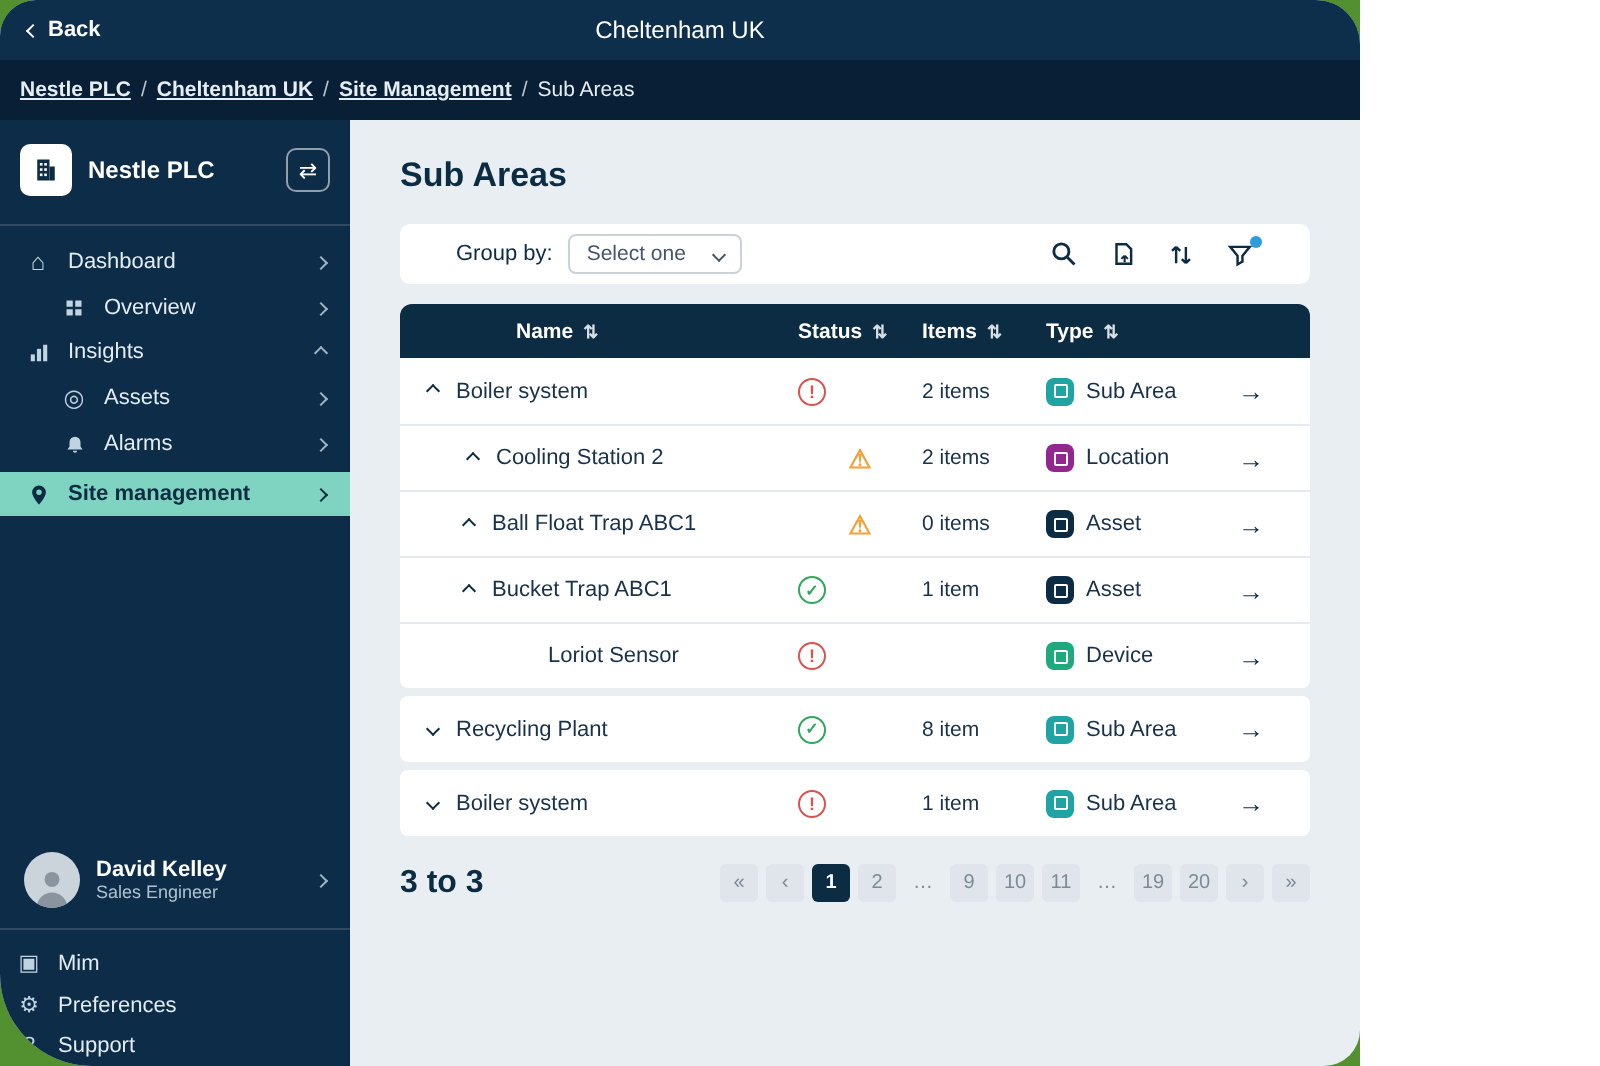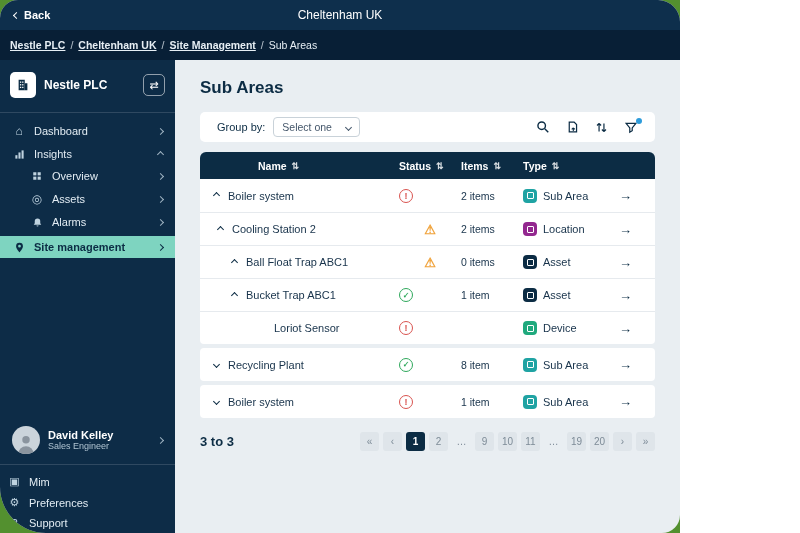--- a/index.html
+++ b/index.html
@@ -40,53 +40,53 @@
   .footitem .ic { width:13px; display:flex; justify-content:center; color:#BFD3E0; font-size:11px; }
 
   
   .cv { display:inline-block; width:5px; height:5px; border-right:1.5px solid currentColor; border-bottom:1.5px solid currentColor; }
   .cv.up { transform:rotate(-135deg); } .cv.down { transform:rotate(45deg); }
   .cv.right { transform:rotate(-45deg); } .cv.left { transform:rotate(135deg); }
 
   
   .main { flex:1; padding:18px 25px 0; min-width:0; overflow:hidden; }
   .page-title { font-size:17px; font-weight:bold; color:#0C2C44; margin-bottom:14px; }
-  .toolbar { background:#fff; border-radius:5px; height:30px; display:flex; align-items:center; padding:0 17px; gap:8px; }
+  .toolbar { background:#fff; border-radius:5px; height:30px; display:flex; align-items:center; padding:0 28px; gap:8px; }
   .groupby-label { font-size:11px; color:#0C2C44; }
   .select { display:flex; align-items:center; gap:14px; border:1px solid #C9D2D9; border-radius:4px; padding:3px 8px; font-size:10.5px; color:#44566A; cursor:pointer; background:#fff; }
   .tb-icons { margin-left:auto; display:flex; align-items:center; gap:16px; }
   .tbicon { position:relative; color:#0C2C44; cursor:pointer; display:flex; align-items:center; font-size:13px; }
   .dot { position:absolute; top:-3px; right:-4px; width:6px; height:6px; border-radius:50%; background:#2D9CDB; }
 
   
   .thead { margin-top:10px; background:#0C2C44; color:#fff; border-radius:6px 6px 0 0; display:grid; grid-template-columns:1fr 62px 62px 96px 36px; align-items:center; height:27px; font-size:10.5px; font-weight:bold; }
   .thead .th { display:flex; align-items:center; gap:5px; }
   .th-sort { font-size:9px; opacity:.85; cursor:pointer; }
   .th.name { padding-left:14px;margin-left:44px; }
   .tcard { background:#fff; border-radius:0 0 4px 4px; }
   .tcard + .tcard { margin-top:4px; border-radius:4px; }
   .trow { display:grid; grid-template-columns:1fr 62px 62px 96px 36px; align-items:center; height:33px; font-size:11px; color:#17324A; cursor:pointer; }
   .trow + .trow { border-top:1px solid #E6EAEE; }
   .ncell { display:flex; align-items:center; gap:9px;text-align:right; }
-  .ind0 { padding-left:14px; } .ind1 { padding-left:18px; } .ind2 { padding-left:32px; } .ind3 { padding-left:74px; }
+  .ind0 { padding-left:14px; } .ind1 { padding-left:34px; } .ind2 { padding-left:32px; } .ind3 { padding-left:74px; }
   .rowcv { color:#0C2C44; }
   .st { width:14px; height:14px; border-radius:50%; display:flex; align-items:center; justify-content:center; font-size:9px; font-weight:bold; }
   .st-error { border:1.5px solid #D9534F; color:#D9534F; }
   .st-ok { border:1.5px solid #2FA85C; color:#2FA85C; font-size:8px; }
   .st-warn { width:auto; height:auto; border:none; color:#F0A33C; font-size:13px; }
   .itemscell { font-size:10.5px; color:#17324A; }
   .typecell { display:flex; align-items:center; gap:6px; font-size:11px; }
   .badge { width:14px; height:14px; border-radius:4px; display:flex; align-items:center; justify-content:center; }
   .badge::after { content:""; width:5px; height:5px; border:1.2px solid #fff; border-radius:1px; }
   .b-teal { background:#1FA3A3; } .b-purple { background:#93278F; } .b-navy { background:#0C2C44; } .b-green { background:#1FA97D; }
   .goarrow { color:#0C2C44; font-size:13px; font-weight:bold; }
 
   
   .tfoot { display:flex; align-items:center; margin-top:14px; }
-  .range { font-size:13px; font-weight:bold; color:#0C2C44; }
+  .range { font-size:16px; font-weight:bold; color:#0C2C44; }
   .pager { margin-left:auto; display:flex; align-items:center; gap:4px; }
   .pg { min-width:19px; height:19px; padding:0 2px; background:#DFE5EA; color:#7D8B97; border-radius:3px; display:flex; align-items:center; justify-content:center; font-size:10px; cursor:pointer; }
   .pg.active { background:#0C2C44; color:#fff; font-weight:bold; }
   .pg.dots { background:transparent; cursor:default; }
   svg { display:block; }
 </style>
 </head>
 <body>
 
 <div class="stage">
@@ -129,42 +129,42 @@
         <span class="org-name">Nestle PLC</span>
         <span class="collapse-btn">⇄</span>
       </div>
       <div class="sdiv"></div>
 
       <div class="sitem">
         <span class="ic">⌂</span>
         <span>Dashboard</span>
         <span class="cv right"></span>
       </div>
-      <div class="sitem">
-        <span class="ic">
-          <svg width="11" height="11" viewBox="0 0 16 16" fill="currentColor">
-                <rect x="2" y="9" width="3" height="5"></rect>
-                <rect x="6.5" y="5" width="3" height="9"></rect>
-                <rect x="11" y="2" width="3" height="12"></rect>
-              </svg>
-        </span>
-        <span>Insights</span>
-        <span class="cv up"></span>
-      </div>
       <div class="sitem sub">
         <span class="ic">
           <svg width="10" height="10" viewBox="0 0 16 16" fill="currentColor">
                 <rect x="2" y="2" width="5" height="5"></rect>
                 <rect x="9" y="2" width="5" height="5"></rect>
                 <rect x="2" y="9" width="5" height="5"></rect>
                 <rect x="9" y="9" width="5" height="5"></rect>
               </svg>
         </span>
         <span>Overview</span>
         <span class="cv right"></span>
+      </div>
+      <div class="sitem">
+        <span class="ic">
+          <svg width="11" height="11" viewBox="0 0 16 16" fill="currentColor">
+                <rect x="2" y="9" width="3" height="5"></rect>
+                <rect x="6.5" y="5" width="3" height="9"></rect>
+                <rect x="11" y="2" width="3" height="12"></rect>
+              </svg>
+        </span>
+        <span>Insights</span>
+        <span class="cv up"></span>
       </div>
       <div class="sitem sub">
         <span class="ic">◎</span>
         <span>Assets</span>
         <span class="cv right"></span>
       </div>
       <div class="sitem sub">
         <span class="ic">
           <svg width="11" height="11" viewBox="0 0 16 16" fill="currentColor">
                 <path d="M8 2a4 4 0 0 0-4 4v3l-1.5 2.2h11L12 9V6a4 4 0 0 0-4-4z"></path>

